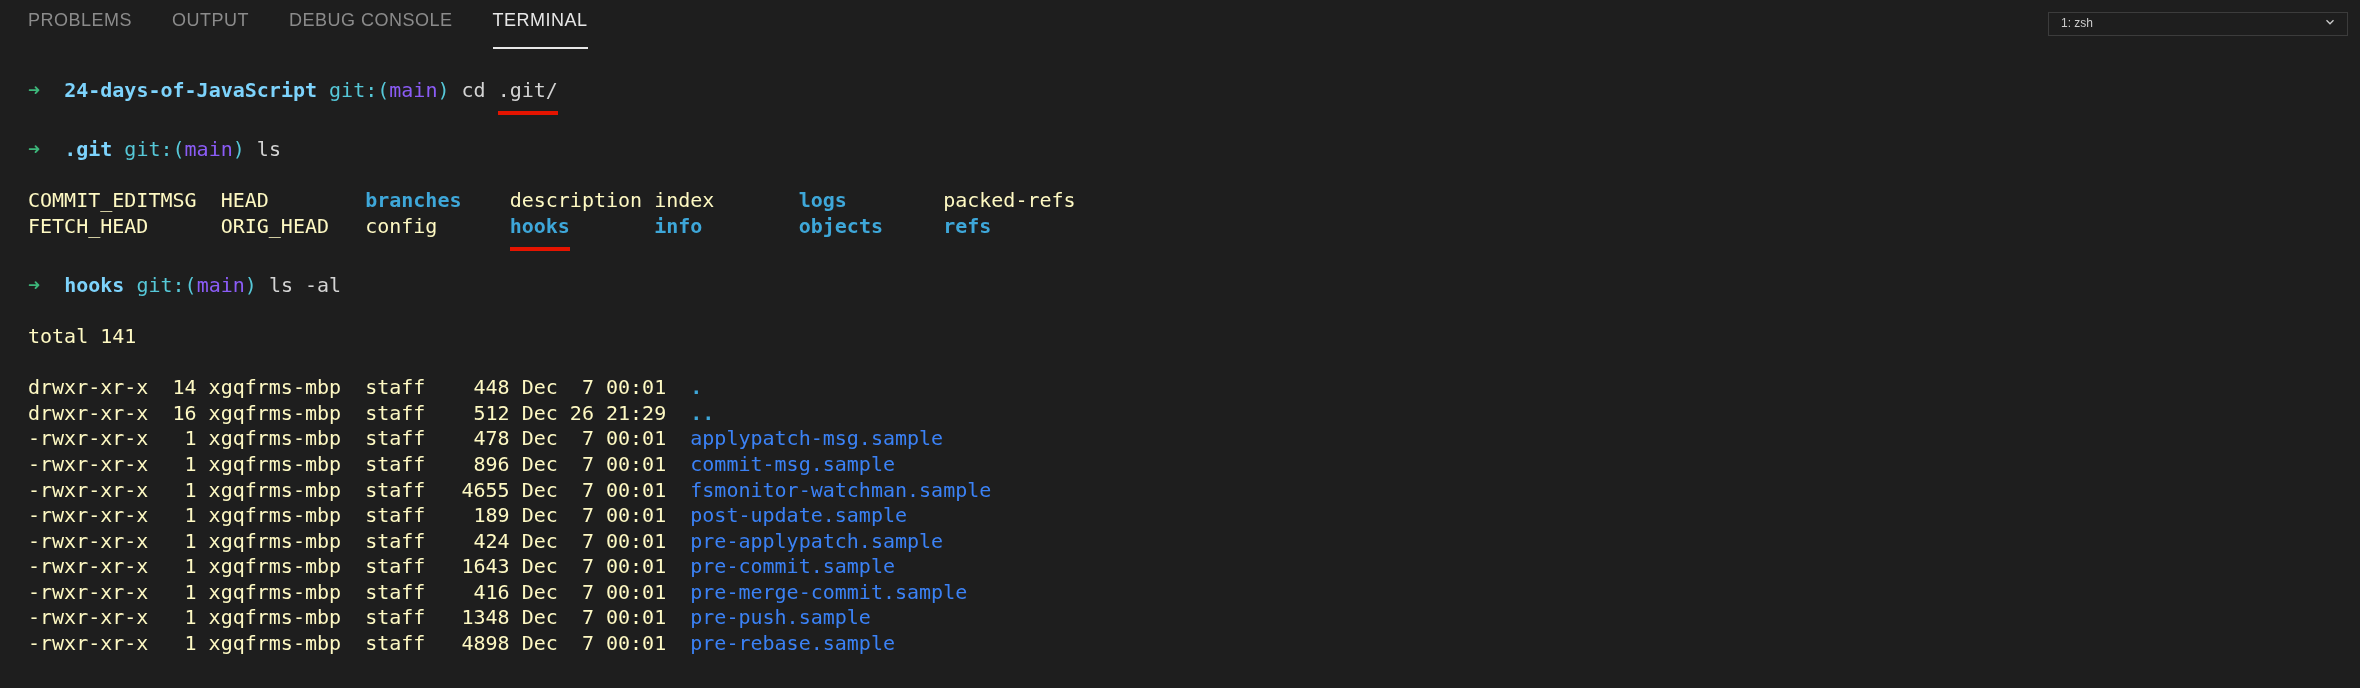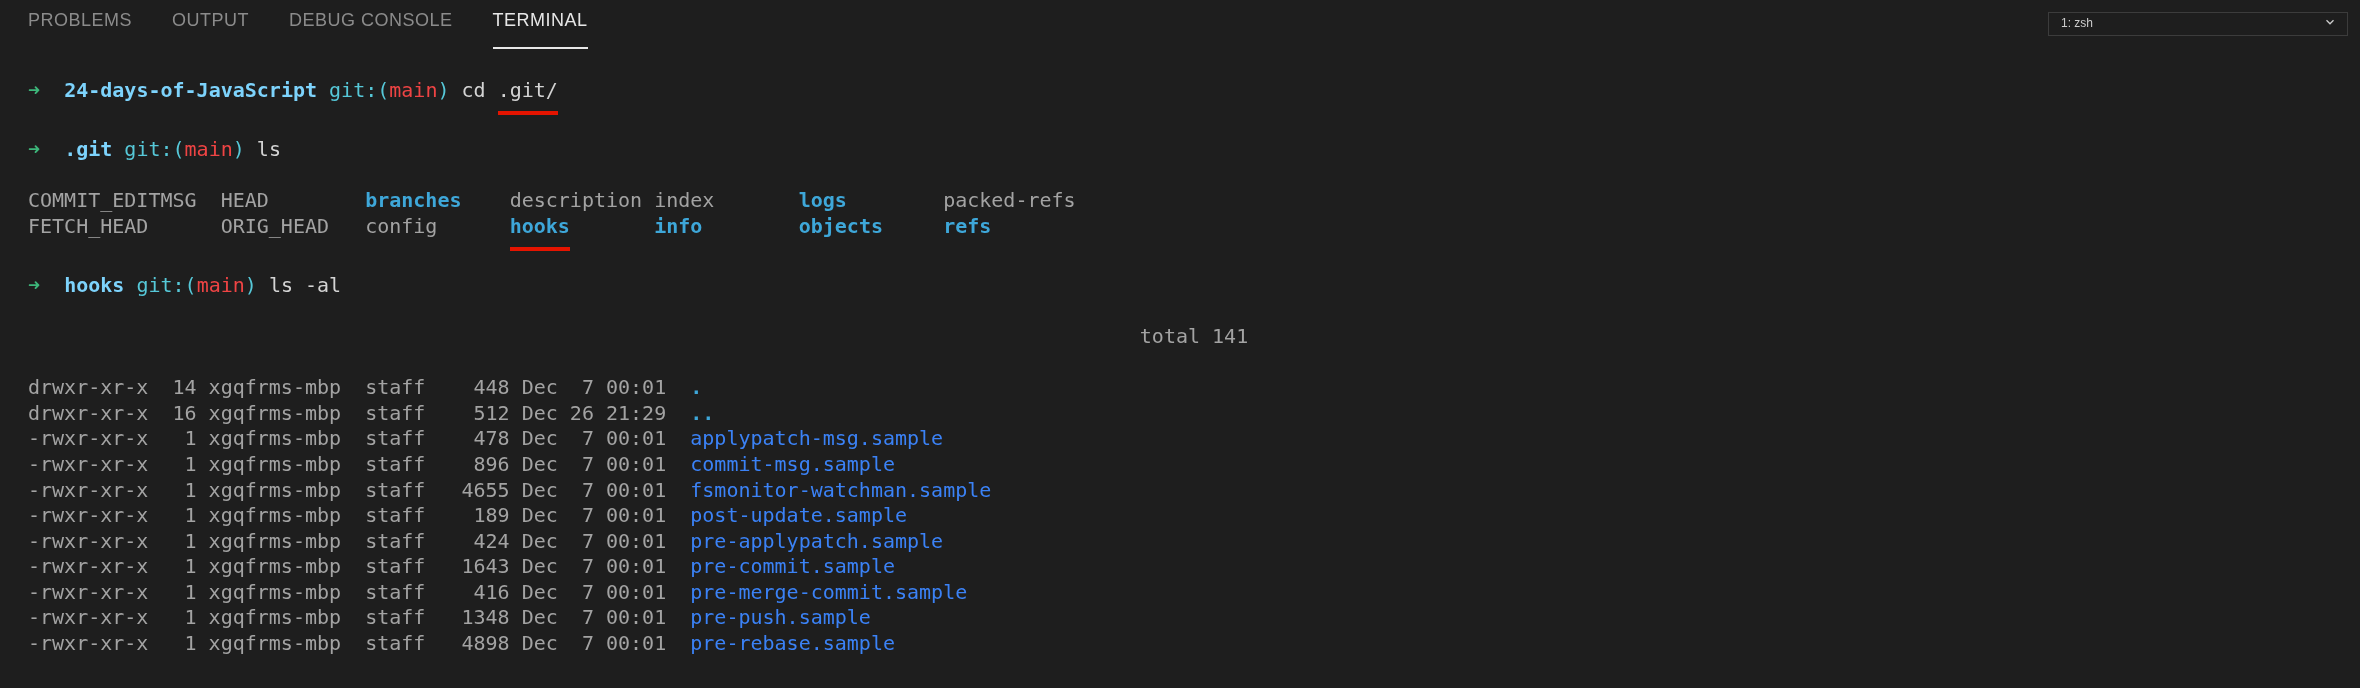--- a/index.html
+++ b/index.html
@@ -66,25 +66,25 @@
     font-size: 14px;
     color: #cccccc;
   }
   .terminal {
     padding: 4px 0 0 28px;
     white-space: pre;
   }
   .arrow { color: #3db67a; }
   .cwd { color: #7dd3fc; font-weight: bold;}
   .git-label { color: #56c8d8; }
-  .branch { color: #ef4444; }
+  .branch { color: #8b5cf6; }
   .cmd { color: #d4d4d4; }
   .dir-blue { color: #3ea7d9; font-weight: bold;}
   .sample { color: #3b82f6; }
-  .plain { color: #a3a3a3; text-align: center; }
+  .plain { color: #fef9c3; }
   .underline-red {
     display:inline-block;
     border-bottom: 4px solid #e51400;
     padding-bottom:8px;
     margin-bottom:-4px;
   }
   
 </style>
 </head>
 <body>

